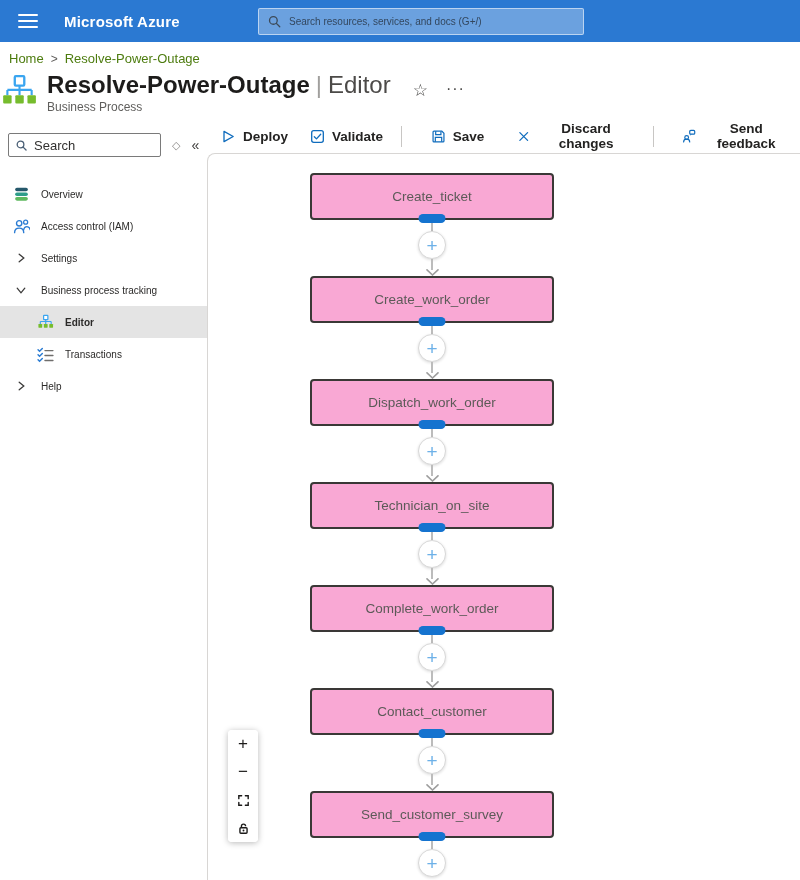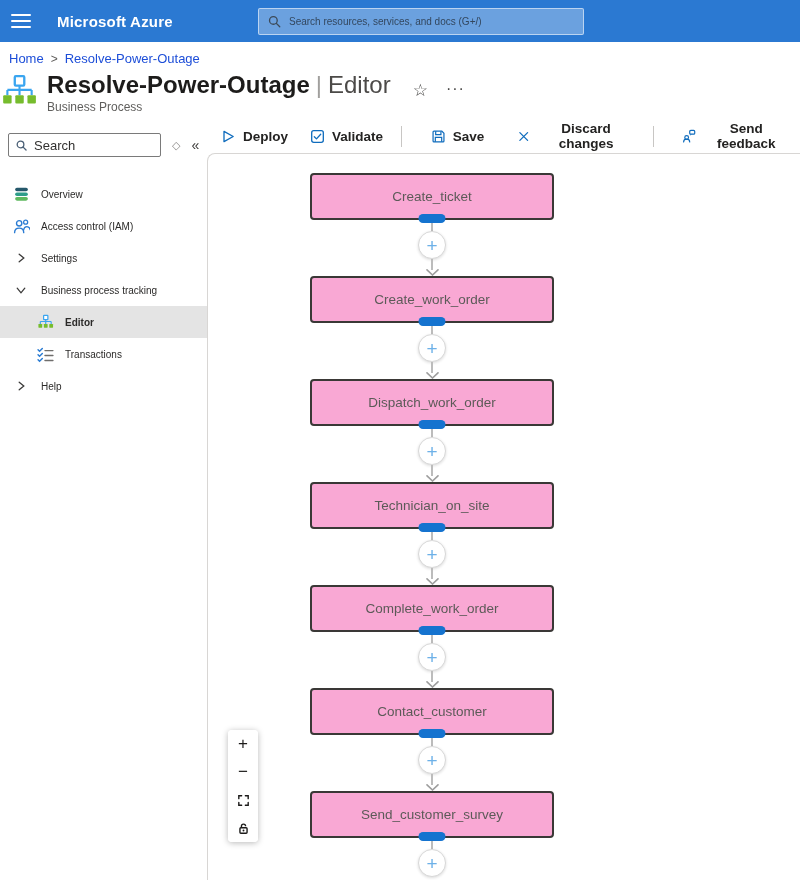--- a/index.html
+++ b/index.html
@@ -1,34 +1,34 @@
 <!DOCTYPE html>
 <html><head>
 <meta charset="utf-8">
 <style>
   * { box-sizing: border-box; margin: 0; padding: 0; }
   html,body { width:800px; height:880px; overflow:hidden; background:#fff;
     font-family:"Liberation Sans","DejaVu Sans",sans-serif; }
 
   
-  .topbar { position:relative; height:42px; background:#2b79d2; display:flex; align-items:center; padding-left:11px; }
+  .topbar { position:relative; height:42px; background:#2b79d2; display:flex; align-items:center; padding-left:18px; }
   .hamburger { width:20px; height:14px; display:flex; flex-direction:column; justify-content:space-between; cursor:pointer; }
   .hamburger span { display:block; height:2px; background:#fff; border-radius:1px; }
   .brand { color:#fff; font-size:15px; font-weight:700; margin-left:26px; letter-spacing:.2px; }
   .topsearch { position:absolute; left:258px; top:8px; width:326px; height:27px;
     background:rgba(255,255,255,.30); border:1px solid rgba(255,255,255,.55); border-radius:2px;
     display:flex; align-items:center; padding:0 8px; }
   .topsearch svg { flex:0 0 auto; margin-right:7px; }
   .topsearch input { flex:1; border:none; outline:none; background:transparent; font-size:10px; color:#000000;
     font-family:inherit; }
   .topsearch input::placeholder { color:#33475e; opacity:1; }
 
   
   .crumbs { padding:9px 8px 1px 9px; font-size:13px; color:#605e5c; }
-  .crumbs a { color:#1d4ed8; text-decoration:none; cursor:pointer; }
+  .crumbs a { color:#4d7c0f; text-decoration:none; cursor:pointer; }
   .crumb-sep { margin:0 7px; color:#605e5c; font-size:12px; }
   .titlerow { display:flex; align-items:flex-start; padding:3px 0 5px 0; }
   .bp-icon-lg { width:38px; height:38px; margin-top:3px; }
   .titletext { margin-left:9px; }
   .h1 { font-size:24px; line-height:29px; color:#1d1c1b; font-weight:700; }
   .h1 .pipe { color:#a19f9d; font-weight:400; margin:0 6px; }
   .h1 .view { color:#4c4a48; font-weight:400; }
   .subtitle { font-size:12px; color:#5f5e5c; margin-top:1px; }
   .star { font-size:17px; color:#494847; margin:10px 0 0 22px; cursor:pointer; }
   .dots { font-size:16px; color:#494847; margin:10px 0 0 18px; cursor:pointer; letter-spacing:1px; }

